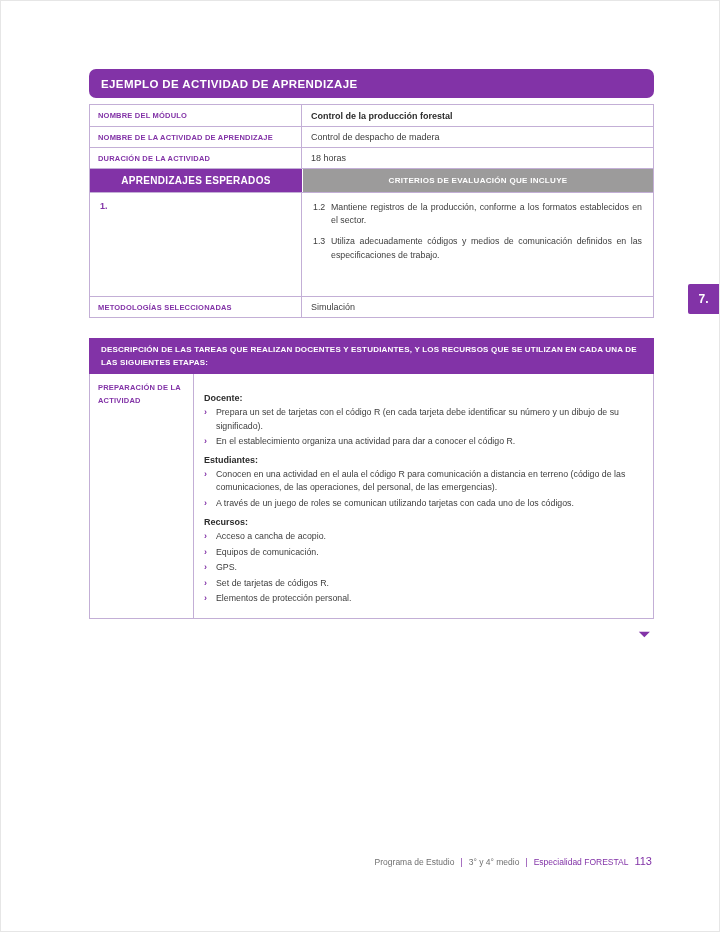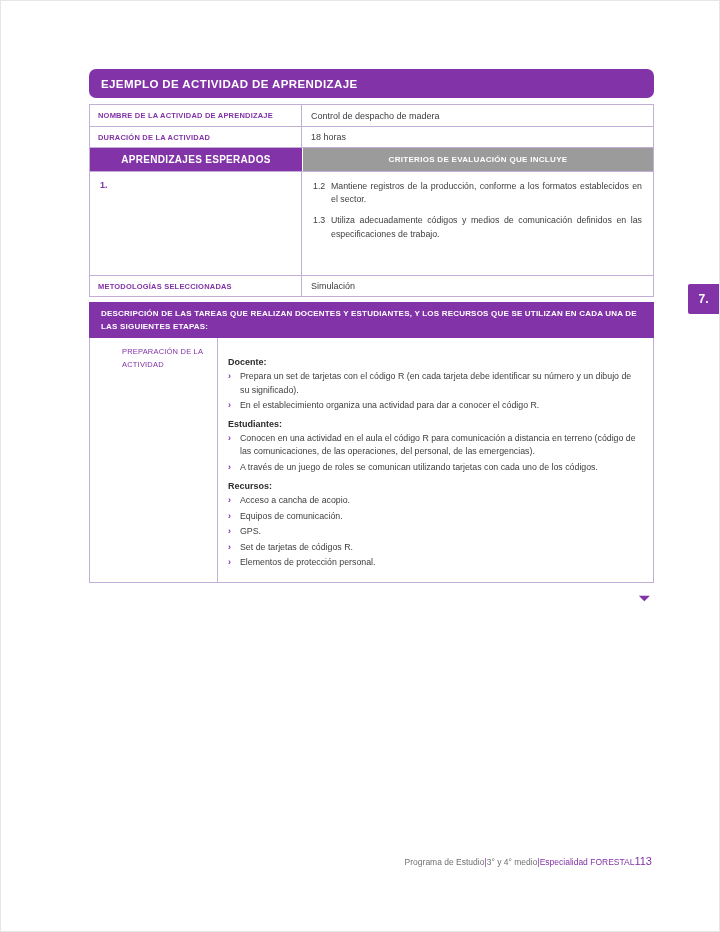--- a/index.html
+++ b/index.html
@@ -50,63 +50,67 @@
   .content-row{min-height:104px}
   .cell-left{width:212px;flex:0 0 212px;border-right:1px solid var(--purple-border);padding:8px 10px}
   .learn-num{font-size:9px;font-weight:bold;color:var(--purple);margin-bottom:3px}
   .learn-text{font-size:8.8px;line-height:1.55;color:var(--ink)}
   .cell-right{flex:1;padding:8px 11px}
   .crit-item{display:flex;margin-bottom:8px;font-size:8.8px;line-height:1.5;color:var(--ink)}
   .crit-num{flex:0 0 18px}
   .crit-text{flex:1;text-align:justify}
 
   .desc-banner{
-    margin-top:5px;background:var(--purple);color:#fff;
+    margin-top:20px;background:var(--purple);color:#fff;
     font-size:8px;font-weight:bold;line-height:1.65;padding:5px 12px;letter-spacing:.2px;
   }
 
   .prep-box{display:flex;border:1px solid var(--purple-border);border-top:none;background:#fff}
   .prep-label{
     width:104px;flex:0 0 104px;border-right:1px solid var(--purple-border);
-    padding:8px;font-size:7.5px;font-weight:normal;color:var(--purple);line-height:1.7;letter-spacing:.2px;margin-left:24px;
+    padding:8px;font-size:7.5px;font-weight:bold;color:var(--purple);line-height:1.7;letter-spacing:.2px;
   }
   .prep-content{flex:1;padding:7px 14px 10px 10px}
   .prep-heading{font-size:9px;font-weight:bold;color:#2c2c2c;margin:7px 0 3px 0}
   .prep-group:first-child .prep-heading{margin-top:12px}
   .prep-item{display:flex;gap:5px;font-size:8.8px;line-height:1.5;color:var(--ink);margin-bottom:2px}
   .bullet{flex:0 0 7px;color:var(--purple);font-weight:bold;font-size:9px}
   .prep-item-text{flex:1}
 
   .triangle-row{text-align:right;padding-right:5px;margin-top:4px;height:12px}
   .triangle{display:inline-block;color:var(--purple);font-size:9px;transform:scaleX(2.1);transform-origin:center}
 
   .chapter-tab{
     position:absolute;right:0;top:283px;width:31px;height:30px;background:var(--purple);
     color:#fff;font-size:12px;font-weight:bold;display:flex;align-items:center;justify-content:center;
     border-radius:2px 0 0 2px;
   }
 
   .footer{
-    position:absolute;top:854px;right:67px;display:flex;align-items:baseline;
+    position:absolute;top:854px;right:67px;display:flex;gap:6px;align-items:baseline;
     font-size:8.5px;color:var(--foot-gray);
   }
   .footer .sep{color:var(--purple)}
   .footer .specialty{color:var(--purple)}
   .footer .page-num{color:var(--purple);font-size:11px;}
 </style>
 </head>
 <body>
 
 <div class="page">
   <div class="content">
 
     <div class="title-banner">EJEMPLO DE ACTIVIDAD DE APRENDIZAJE</div>
 
     <div class="main-table">
 
+      <div class="t-row row-sm">
+        <div class="t-label">NOMBRE DEL MÓDULO</div>
+        <div class="t-value bold">Control de la producción forestal</div>
+      </div>
 
       <div class="t-row row-sm">
         <div class="t-label">NOMBRE DE LA ACTIVIDAD DE APRENDIZAJE</div>
         <div class="t-value">Control de despacho de madera</div>
       </div>
 
       <div class="t-row row-sm">
         <div class="t-label">DURACIÓN DE LA ACTIVIDAD</div>
         <div class="t-value">18 horas</div>
       </div>

